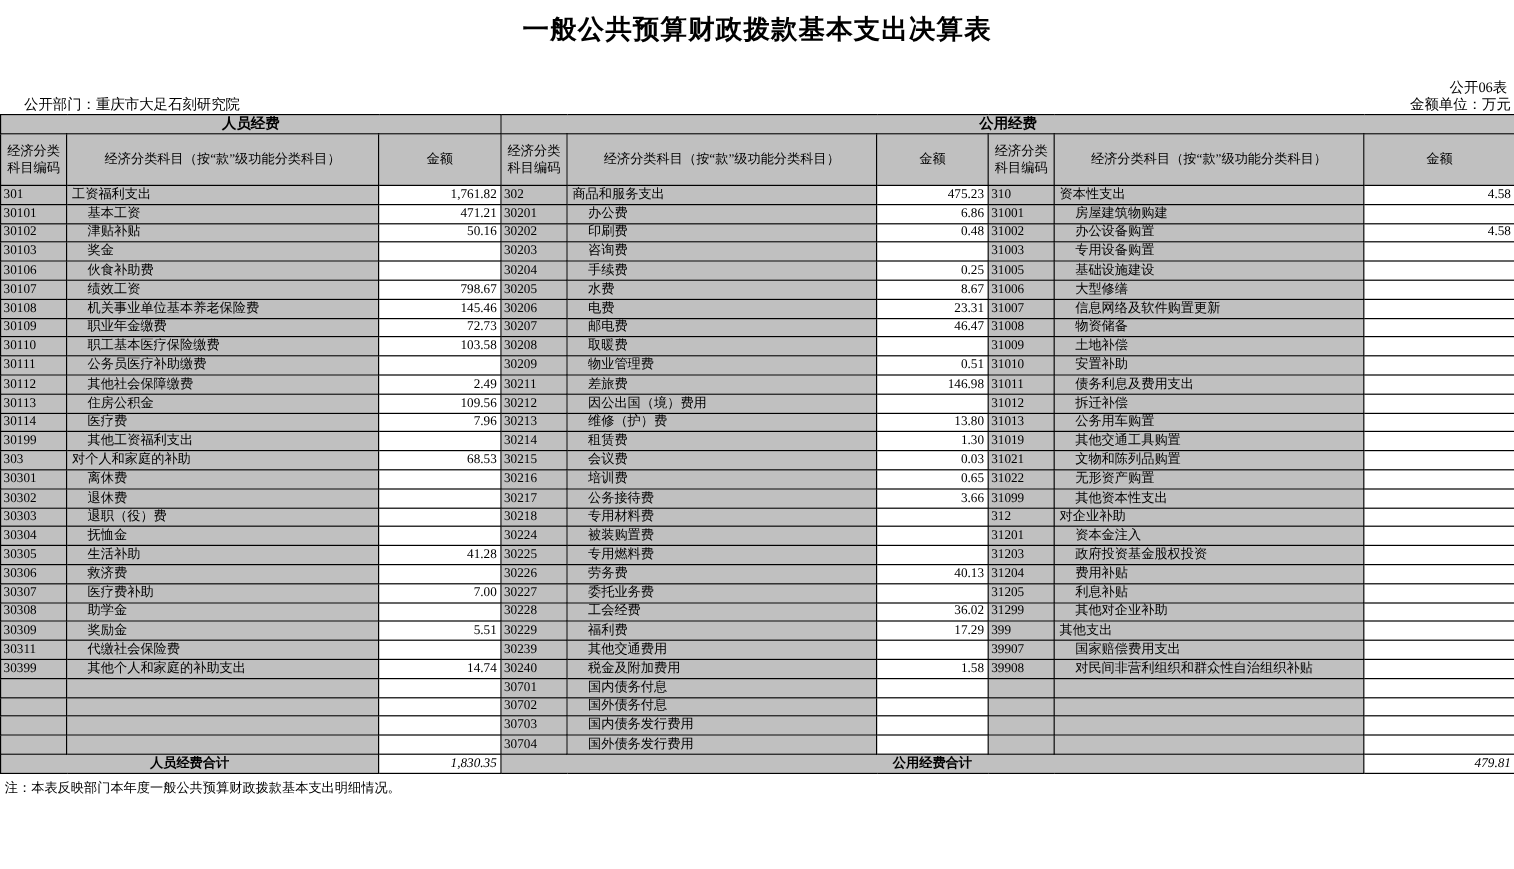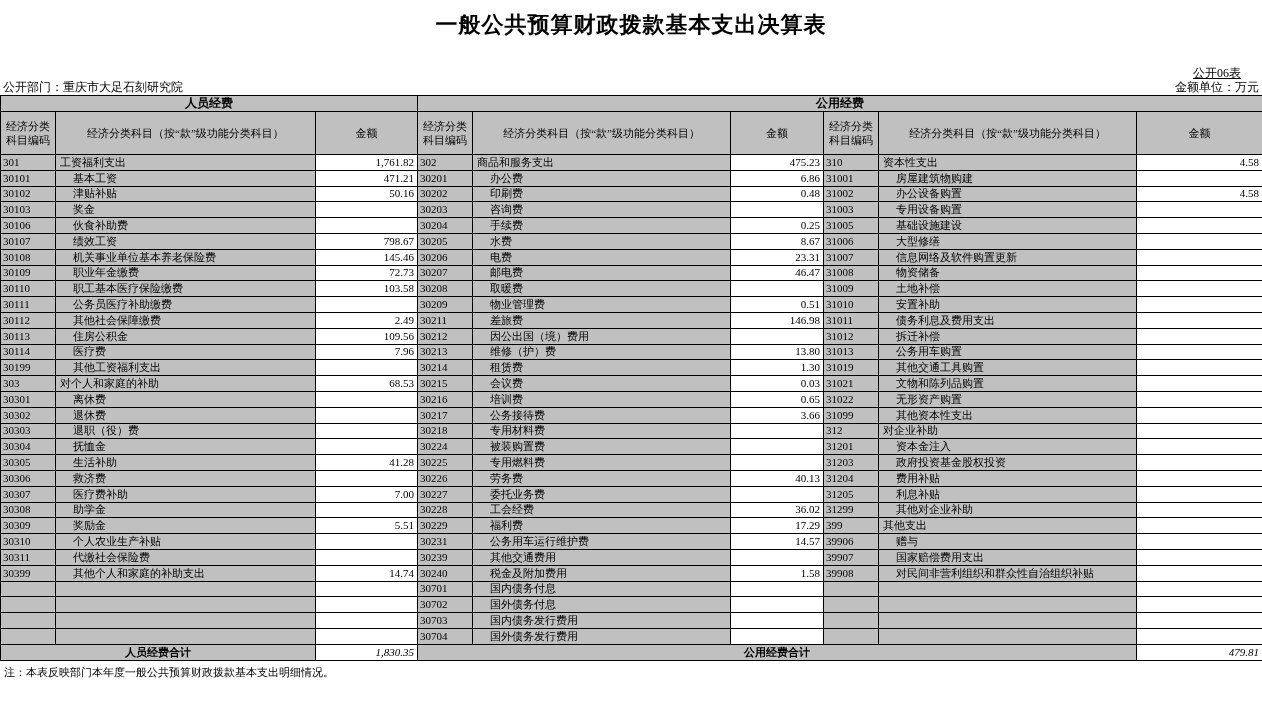--- a/index.html
+++ b/index.html
@@ -6,22 +6,22 @@
   body{
     width:1262px;height:724px;overflow:hidden;
     font-family:"Liberation Serif","DejaVu Serif",serif;
     position:relative;
   }
   .title{
     text-align:center;font-family:Liberation Serif, serif;
     font-weight:bold;font-size:22px;padding-top:10px;letter-spacing:1px;
   }
   .meta{margin-top:26px;font-size:12px;line-height:14px;}
-  .meta .right-line{text-align:right;padding-right:21px;text-decoration:underline;}
-  .meta .split-line{display:flex;justify-content:space-between;padding:0 3px 1px 3px;}
+  .meta .right-line{text-align:right;padding-right:6px;}
+  .meta .split-line{display:flex;justify-content:space-between;padding:0 3px 1px 20px;}
   table{
     border-collapse:collapse;table-layout:fixed;width:1262px;
     font-size:11px;
   }
   td{
     border:1px solid #000;height:14.8px;line-height:13px;
     padding:0 3px;overflow:hidden;white-space:nowrap;
     background:#c0c0c0;vertical-align:middle;
   }
   td.amount{background:#fff;text-align:right;}
@@ -341,31 +341,20 @@
           <td class="name indent">奖励金</td>
           <td class="amount">5.51</td>
           <td class="code">30229</td>
           <td class="name indent">福利费</td>
           <td class="amount">17.29</td>
           <td class="code">399</td>
           <td class="name">其他支出</td>
           <td class="amount"></td>
         </tr>
         <tr>
-          <td class="code">30310</td>
-          <td class="name indent">个人农业生产补贴</td>
-          <td class="amount"></td>
-          <td class="code">30231</td>
-          <td class="name indent">公务用车运行维护费</td>
-          <td class="amount">14.57</td>
-          <td class="code">39906</td>
-          <td class="name indent">赠与</td>
-          <td class="amount"></td>
-        </tr>
-        <tr>
           <td class="code">30311</td>
           <td class="name indent">代缴社会保险费</td>
           <td class="amount"></td>
           <td class="code">30239</td>
           <td class="name indent">其他交通费用</td>
           <td class="amount"></td>
           <td class="code">39907</td>
           <td class="name indent">国家赔偿费用支出</td>
           <td class="amount"></td>
         </tr>

